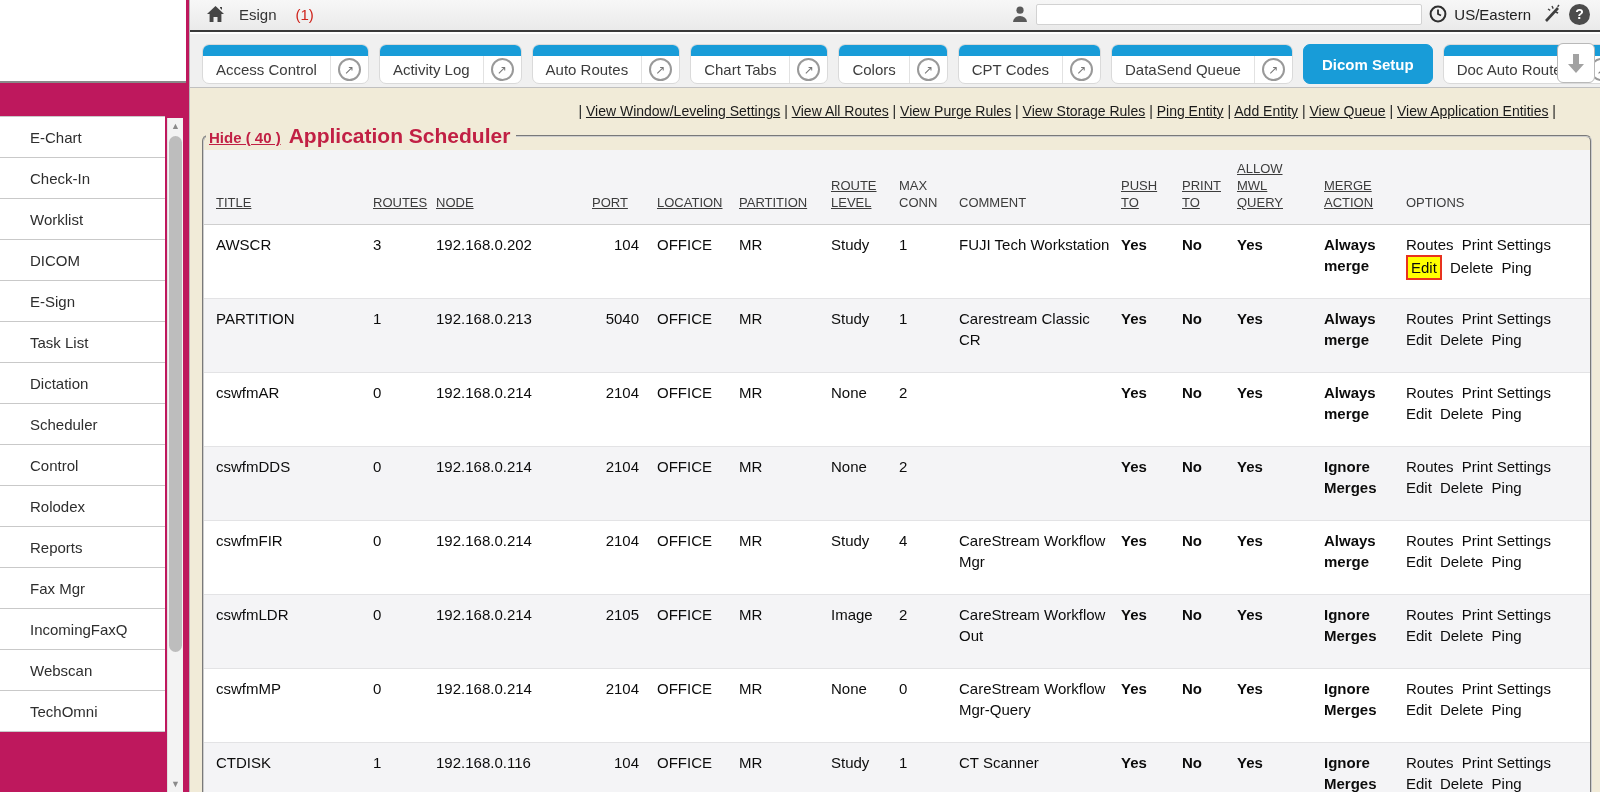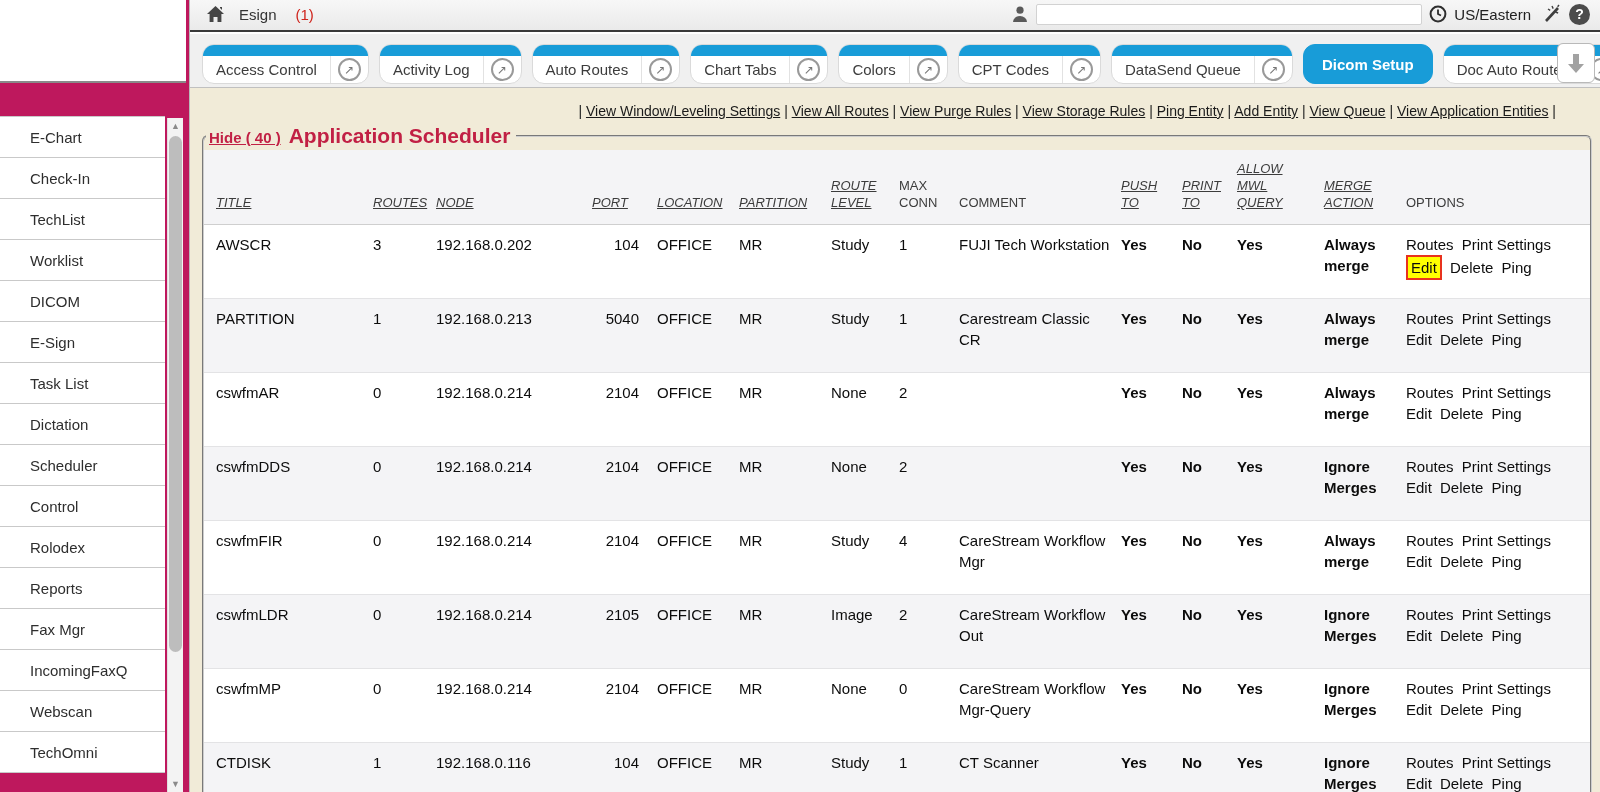--- a/index.html
+++ b/index.html
@@ -31,21 +31,21 @@
   .crumb{display:flex;align-items:center;gap:19px;margin-left:14px;font-size:15px;color:#333;cursor:pointer;}
   .crumb .red{color:var(--esign-red);}
   .tb-right{margin-left:auto;display:flex;align-items:center;gap:7px;}
   .tb-input{width:386px;height:21px;border:1px solid #d2d2d2;border-radius:2px;background:#fff;font-size:13px;padding:0 6px;outline:none;}
   .tz{font-size:15px;color:#222;}
   .help-circle{width:21px;height:21px;border-radius:50%;background:#4c4c4c;color:#fff;font-weight:bold;font-size:14px;display:flex;align-items:center;justify-content:center;cursor:pointer;}
 
   
   .tabbar{position:absolute;left:190px;top:34px;width:1410px;height:54px;background:#f0f0f0;border-bottom:1px solid #c0c0c0;overflow:hidden;}
   .tabstrip{display:flex;align-items:center;gap:10px;padding:7px 0 0 12px;height:100%;}
-  .tab{height:40px;background:#fff;border:1px solid #dadada;border-radius:12px;overflow:hidden;display:flex;flex-direction:column;flex:0 0 auto;cursor:pointer;}
+  .tab{height:40px;background:#fff;border:1px solid #dadada;border-radius:7px;overflow:hidden;display:flex;flex-direction:column;flex:0 0 auto;cursor:pointer;}
   .tab-top{height:11px;background:var(--accent);flex:0 0 auto;}
   .tab-body{flex:1;display:flex;align-items:center;}
   .tab-label{padding:0 13px;font-size:15px;color:#3c3c3c;white-space:nowrap;}
   .tab-arrow{width:38px;align-self:stretch;border-left:1px solid #e2e2e2;display:flex;align-items:center;justify-content:center;}
   .tab-arrow .circ{width:23px;height:23px;border:2px solid #999;border-radius:50%;color:#777;font-size:12px;display:flex;align-items:center;justify-content:center;}
   .tab.active{background:var(--accent);border-color:var(--accent);justify-content:center;}
   .tab.active .tab-label{color:#fff;font-weight:bold;padding:0 18px;}
   .scrollbtn{position:absolute;right:5px;top:9px;width:38px;height:40px;background:#fff;border:1px solid #b9b9b9;border-radius:6px;display:flex;align-items:center;justify-content:center;cursor:pointer;}
 
   
@@ -55,21 +55,21 @@
 
   fieldset.ae{margin:5px 10px 0 12px;border:2px groove #cdcdcd;border-radius:6px;padding:0;}
   fieldset.ae legend{margin-left:2px;padding:0 6px 0 3px;display:flex;align-items:baseline;gap:8px;}
   .hide-link{font-size:15px;font-weight:bold;color:var(--title-red);text-decoration:underline;cursor:pointer;}
   .sec-title{font-size:21px;font-weight:bold;color:var(--title-red);}
 
   table.ae{width:100%;border-collapse:collapse;table-layout:fixed;margin-top:2px;}
   table.ae thead tr{background:var(--header-row-bg);border-bottom:1px solid #cfcfcf;}
   table.ae th{font-size:13px;font-weight:normal;color:#3c3c3c;text-align:left;vertical-align:bottom;padding:10px 4px 13px 0;line-height:17px;}
   table.ae th:first-child{padding-left:12px;}
-  table.ae th .u{text-decoration:underline;cursor:pointer;font-style:italic;}
+  table.ae th .u{text-decoration:underline;cursor:pointer;}
   table.ae td{font-size:15px;color:#0c0c0c;vertical-align:top;padding:9px 8px 0 0;line-height:21px;overflow:hidden;}
   table.ae td:first-child{padding-left:12px;}
   table.ae tbody tr{height:74px;border-top:1px solid #e3e3e5;background:#fff;}
   table.ae tbody tr:nth-child(even){background:var(--header-row-bg);}
   .b{font-weight:bold;}
   .ar{text-align:right;padding-right:18px !important;}
   td.opts{padding-right:40px;}
   .opt{display:inline-block;white-space:nowrap;margin-right:4px;color:#0c0c0c;cursor:pointer;}
   .opt.hl{background:var(--highlight-bg);border:2px solid var(--highlight-border);padding:0 3px;}
 
@@ -78,21 +78,20 @@
 </head>
 <body>
 
 <div class="app">
 
   <aside class="sidebar">
     <div class="logo-box"></div>
     <nav class="menu" id="menu">
         <div class="mitem">E-Chart</div>
         <div class="mitem">Check-In</div>
-        <div class="mitem">TechList</div>
         <div class="mitem">Worklist</div>
         <div class="mitem">DICOM</div>
         <div class="mitem">E-Sign</div>
         <div class="mitem">Task List</div>
         <div class="mitem">Dictation</div>
         <div class="mitem">Scheduler</div>
         <div class="mitem">Control</div>
         <div class="mitem">Rolodex</div>
         <div class="mitem">Reports</div>
         <div class="mitem">Fax Mgr</div>

